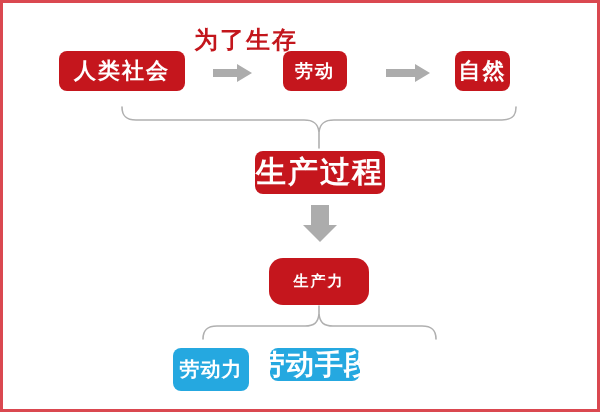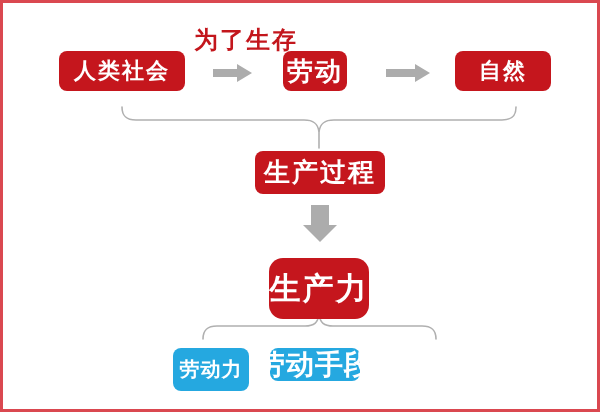--- a/index.html
+++ b/index.html
@@ -23,24 +23,24 @@
   }
   .red{background:#C5161D;}
   .blue{background:#25A8E0;}
   .edge-label{
     position:absolute;
     color:#C3161C;font-weight:bold;font-size:24px;
     letter-spacing:2px;text-align:center;
     white-space:nowrap;
   }
   .node-society{left:56px;top:48px;width:126px;height:40px;font-size:22px;}
-  .node-labor{left:280px;top:48px;width:64px;height:40px;font-size:26px;}
-  .node-nature{left:452px;top:48px;width:96px;height:40px;font-size:22px;}
-  .node-process{left:252px;top:148px;width:130px;height:43px;font-size:26px;}
-  .node-productivity{left:266px;top:255px;width:100px;height:61px;font-size:31px;border-radius:14px;}
+  .node-labor{left:280px;top:48px;width:64px;height:40px;font-size:18px;}
+  .node-nature{left:452px;top:48px;width:55px;height:40px;font-size:22px;}
+  .node-process{left:252px;top:148px;width:130px;height:43px;font-size:30px;}
+  .node-productivity{left:266px;top:255px;width:100px;height:47px;font-size:15px;border-radius:14px;}
   .node-labor-force{left:170px;top:345px;width:76px;height:43px;font-size:20px;letter-spacing:1px;}
   .node-labor-means{left:267px;top:345px;width:90px;height:33px;font-size:28px;letter-spacing:1px;}
   .node-labor-object{left:378px;top:345px;width:88px;height:43px;font-size:20px;letter-spacing:1px;}
   .label-survival{left:191px;top:21px;width:80px;}
   .label-obtain{left:366px;top:21px;width:80px;}
 </style>
 </head>
 <body>
 
 <div class="canvas">

